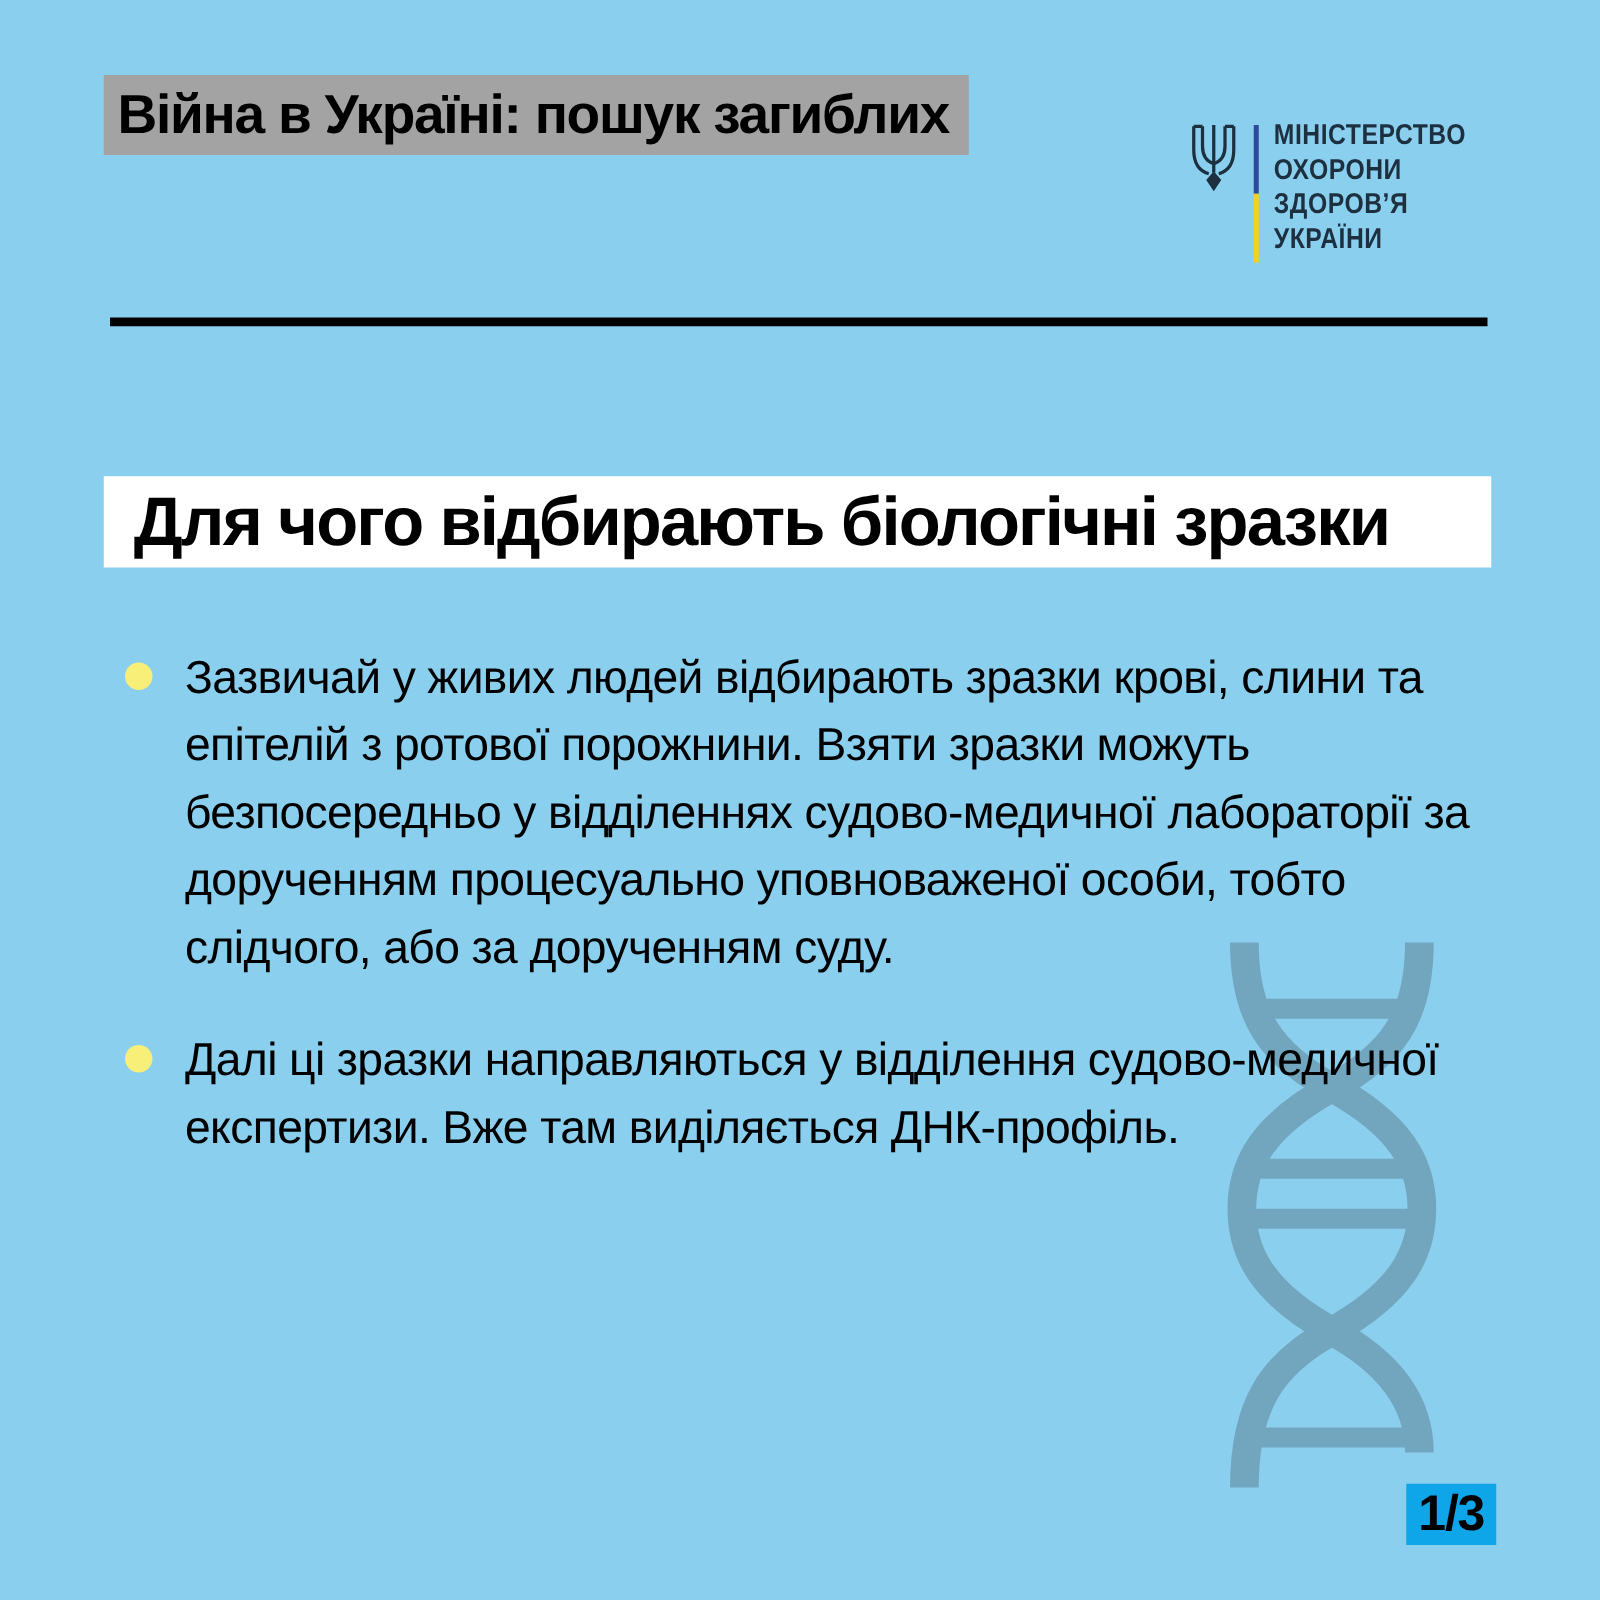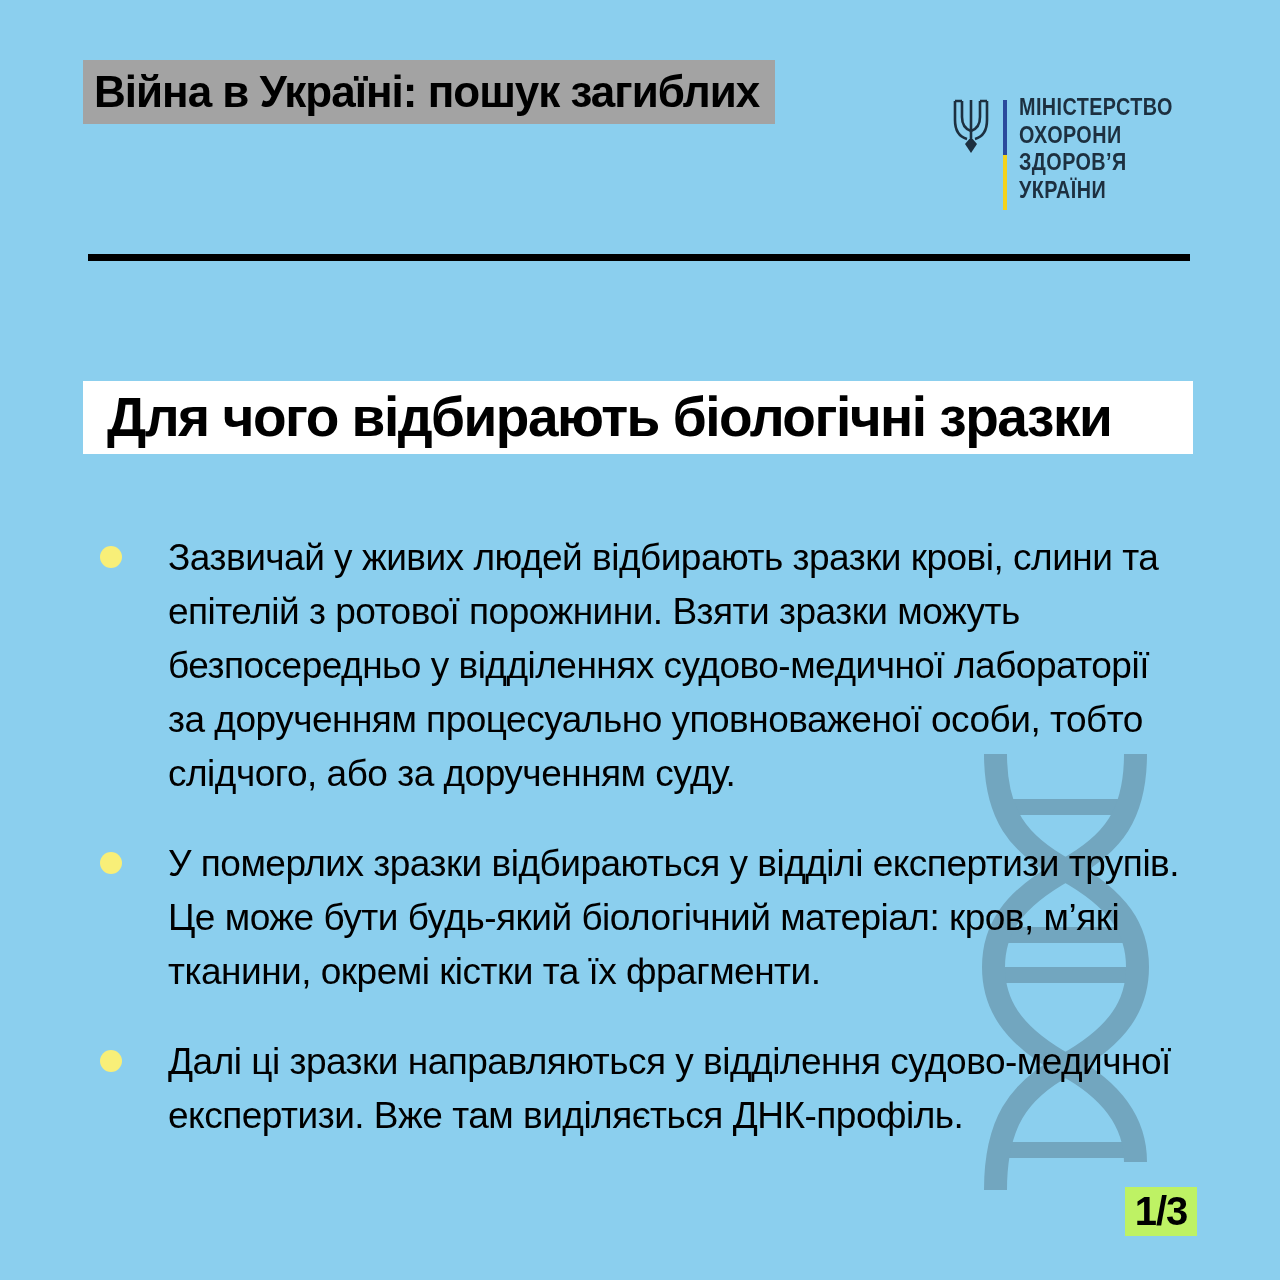--- a/index.html
+++ b/index.html
@@ -41,36 +41,36 @@
     left:83px;top:381px;width:1110px;height:73px;background:#ffffff;z-index:2;
     display:flex;align-items:center;
   }
   .heading-strip h1{
     margin:12px;padding-left:12px;font-size:55px;font-weight:bold;
     letter-spacing:-1.5px;white-space:nowrap;line-height:73px;
   }
 
   
   .bullets{left:100px;top:515px;width:1080px;z-index:2;margin:0;padding:0;list-style:none;}
-  .bullets li{display:flex;margin:16px 0 36px 0;gap:20px;}
+  .bullets li{display:flex;margin:0 0 36px 0;}
   .dot{
     flex:0 0 auto;width:22px;height:22px;border-radius:50%;
     background:#f8ef78;margin:15px 26px 0 0;
   }
   .bullet-text{
     font-size:37px;line-height:54px;letter-spacing:-0.5px;
     width:1030px;
   }
 
   
   .helix{left:962px;top:752px;z-index:0;}
 
   
   .badge{
-    left:1125px;top:1187px;width:72px;height:49px;background:#bef264;
+    left:1125px;top:1187px;width:72px;height:49px;background:#0ea5e9;
     display:flex;align-items:center;justify-content:center;z-index:2;
     font-size:40px;font-weight:bold;letter-spacing:-1px;
   }
 </style>
 </head>
 <body>
 
 <svg class="abs helix" width="207" height="440" viewBox="0 0 200 440" aria-hidden="true">
   <g fill="none" stroke="#72a6bf" stroke-width="23" stroke-linecap="butt">
 
@@ -122,21 +122,17 @@
   <h1>Для чого відбирають біологічні зразки</h1>
 </div>
 
 <ul class="abs bullets">
   <li>
     <span class="dot"></span>
     <span class="bullet-text">Зазвичай у живих людей відбирають зразки крові, слини та епітелій з ротової порожнини. Взяти зразки можуть безпосередньо у відділеннях судово-медичної лабораторії за дорученням процесуально уповноваженої особи, тобто слідчого, або за дорученням суду.</span>
   </li>
   <li>
     <span class="dot"></span>
-    <span class="bullet-text">У померлих зразки відбираються у відділі експертизи трупів. Це може бути будь-який біологічний матеріал: кров, м’які тканини, окремі кістки та їх фрагменти.</span>
-  </li>
-  <li>
-    <span class="dot"></span>
     <span class="bullet-text">Далі ці зразки направляються у відділення судово-медичної експертизи. Вже там виділяється ДНК-профіль.</span>
   </li>
 </ul>
 
 <div class="abs badge">1/3</div>
 
 </body></html>

